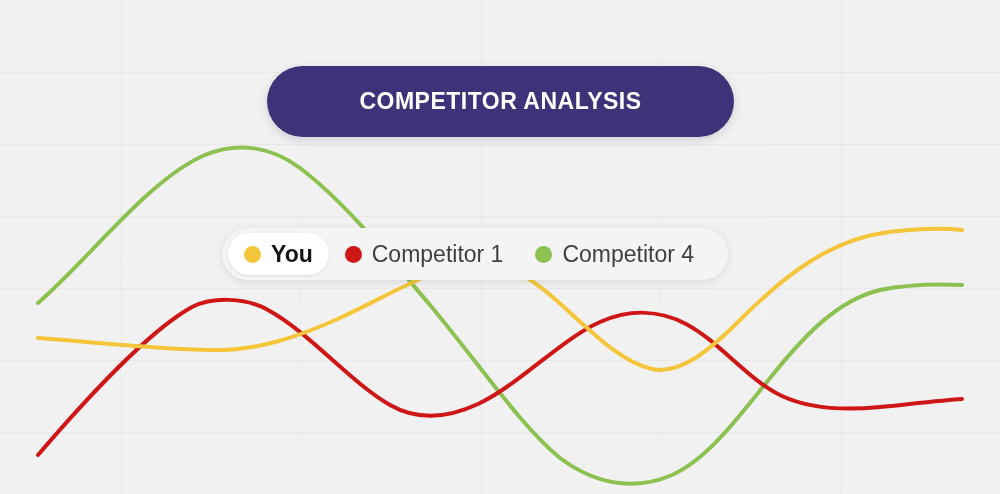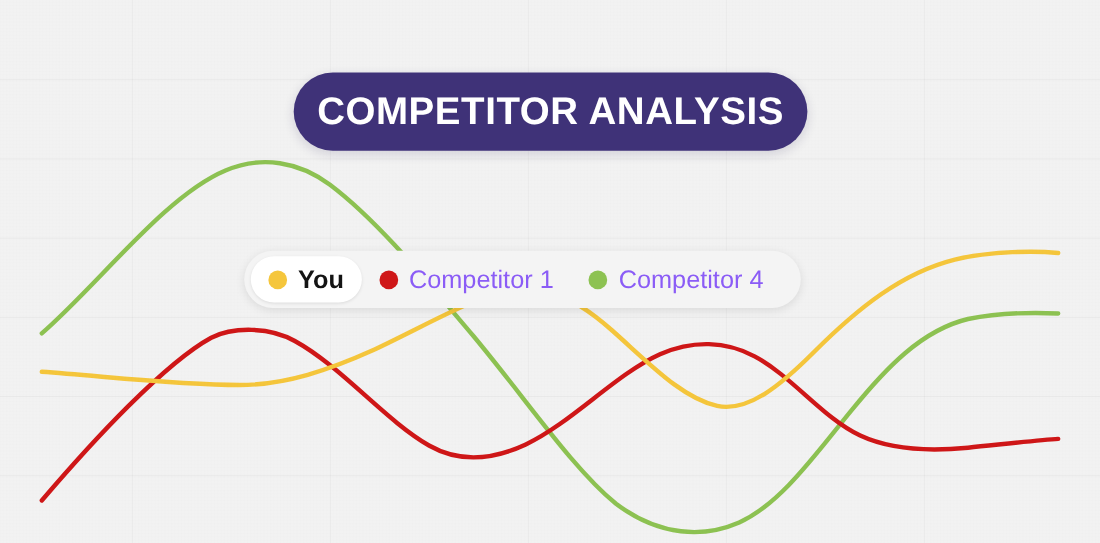--- a/index.html
+++ b/index.html
@@ -68,21 +68,21 @@
     border-radius: 36px;
     background: #3f3278;
     display: flex;
     align-items: center;
     justify-content: center;
     box-shadow: 0 3px 10px rgba(40,30,80,.16);
   }
   #title-pill .title-text {
     color: #ffffff;
     font-family: "Liberation Sans", sans-serif;
-    font-size: 35px;
+    font-size: 23px;
     font-weight: 700;
     letter-spacing: .5px;
     line-height: 1;
     white-space: nowrap;
   }
 
   
   #legend {
     position: absolute;
     left: 222px;
@@ -112,21 +112,21 @@
   .legend-dot {
     width: 17px;
     height: 17px;
     border-radius: 50%;
     flex: 0 0 auto;
   }
   .legend-label {
     font-family: "Liberation Sans", sans-serif;
     font-size: 23px;
     line-height: 1;
-    color: #8b5cf6;
+    color: #404040;
     font-weight: 400;
   }
   .legend-item.active .legend-label {
     color: #141414;
     font-weight: 700;
   }
 </style>
 </head>
 <body>
 

